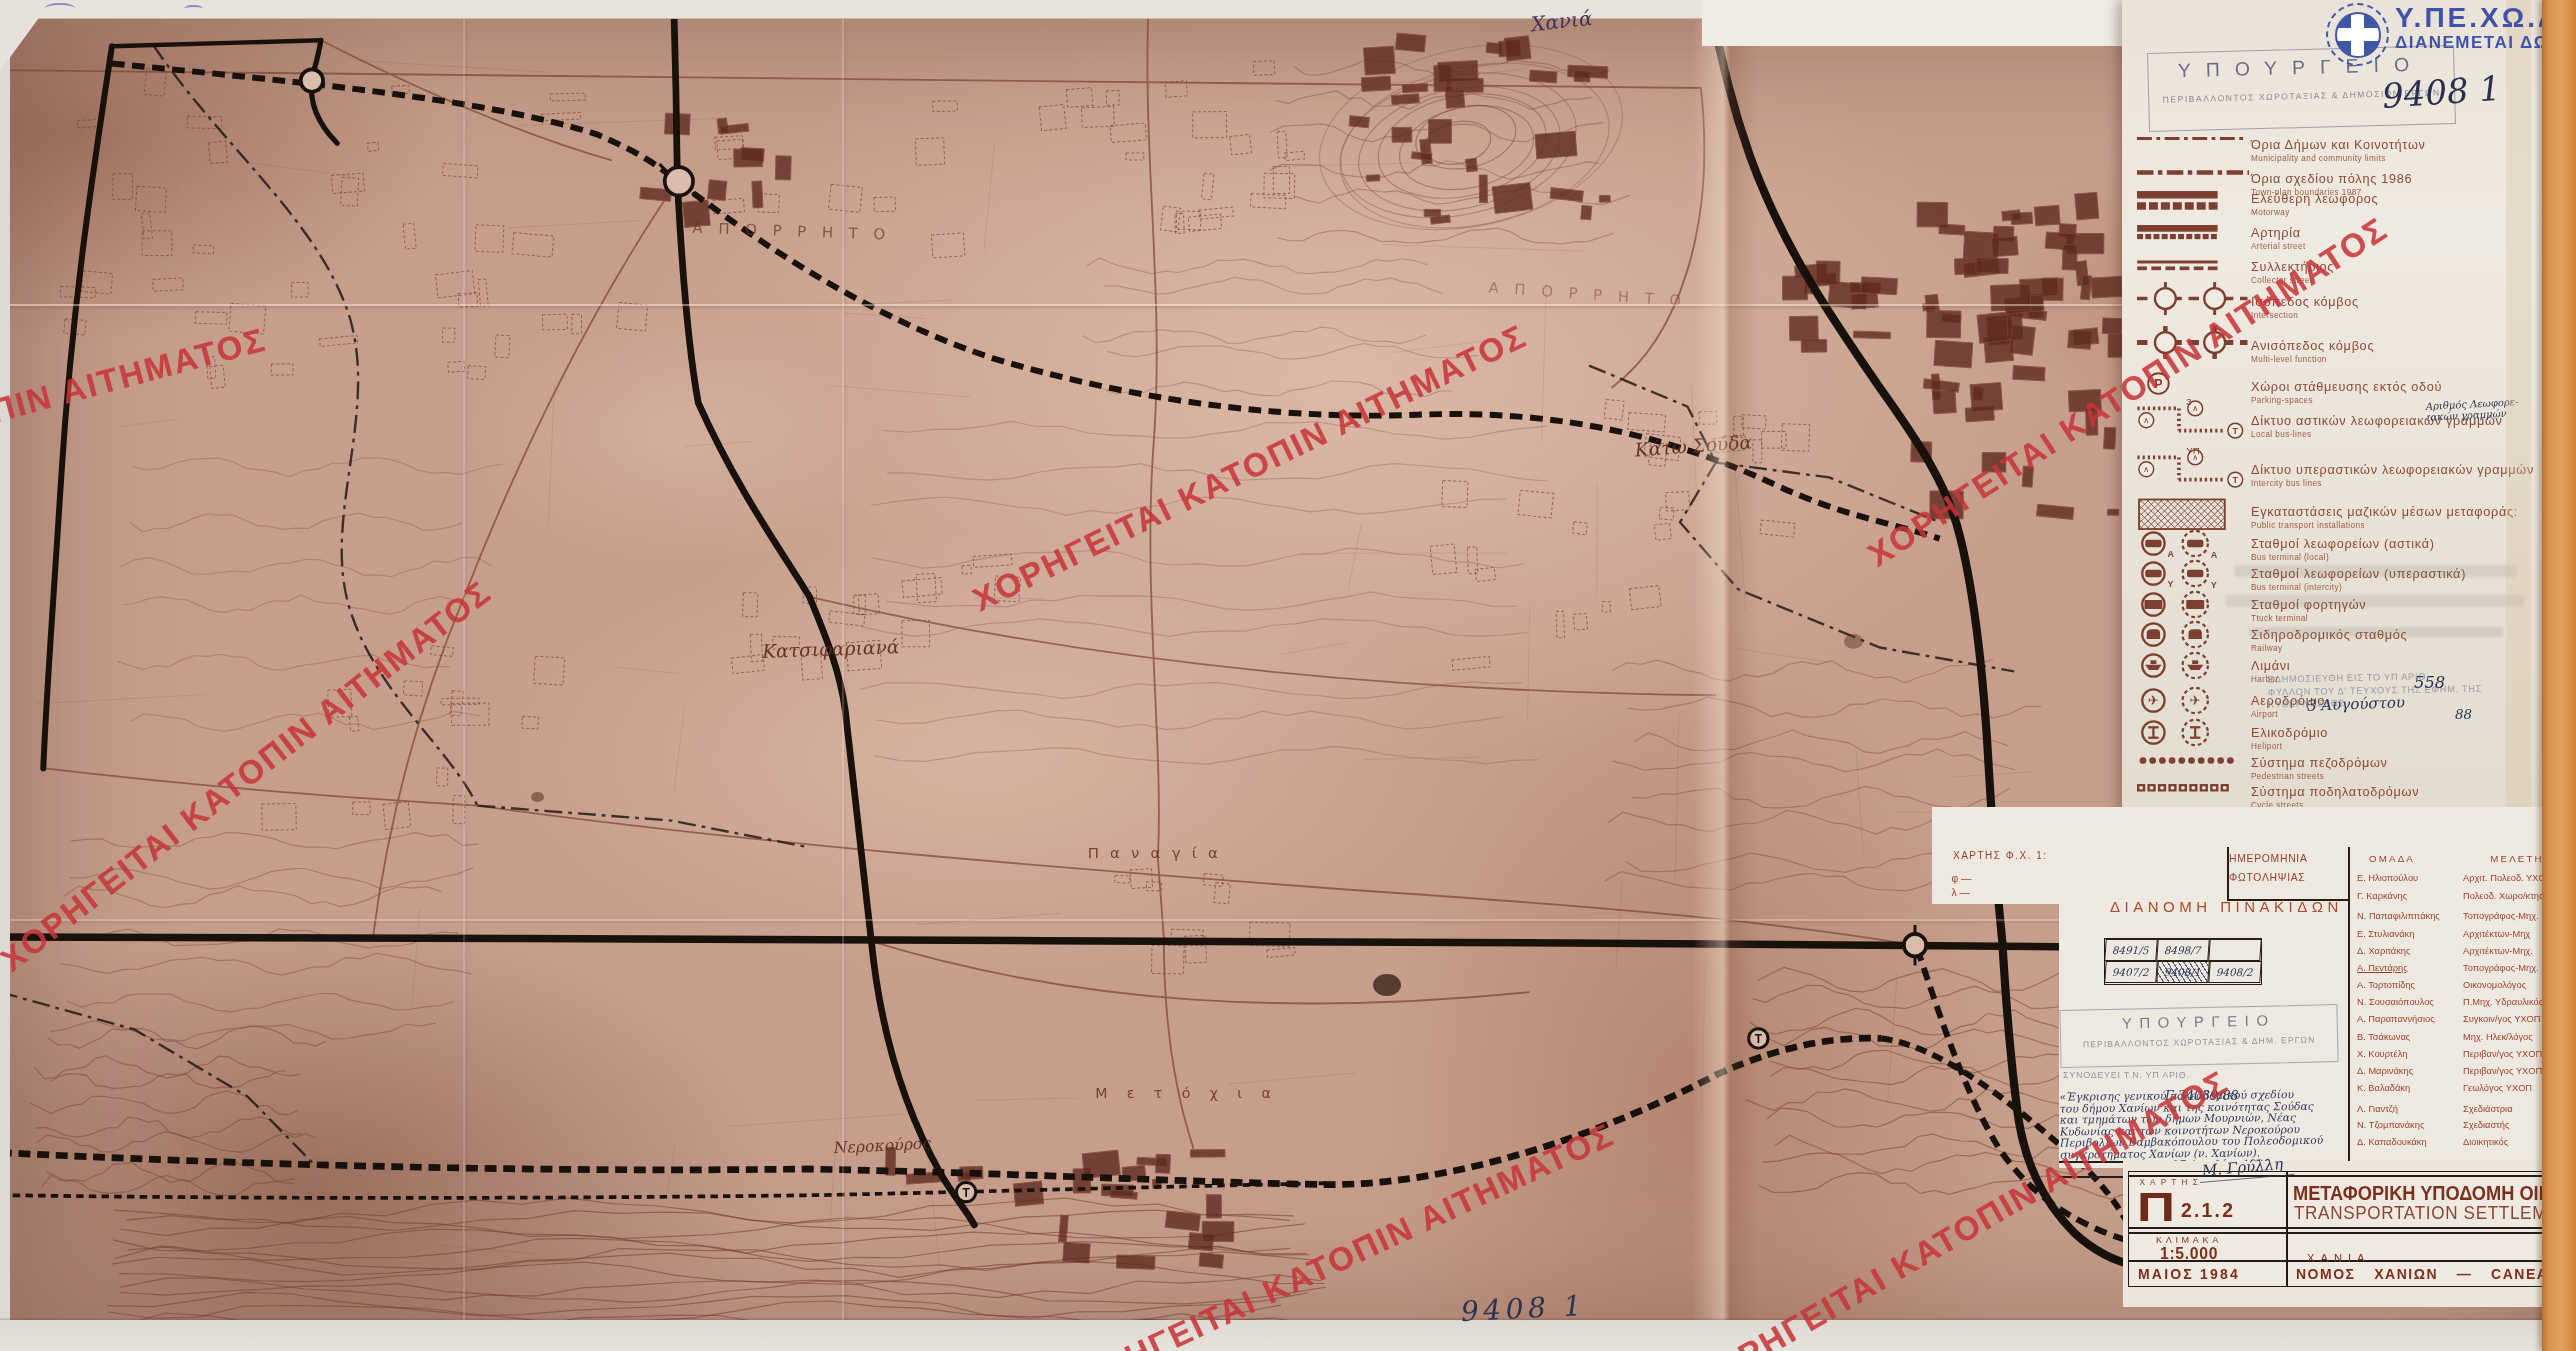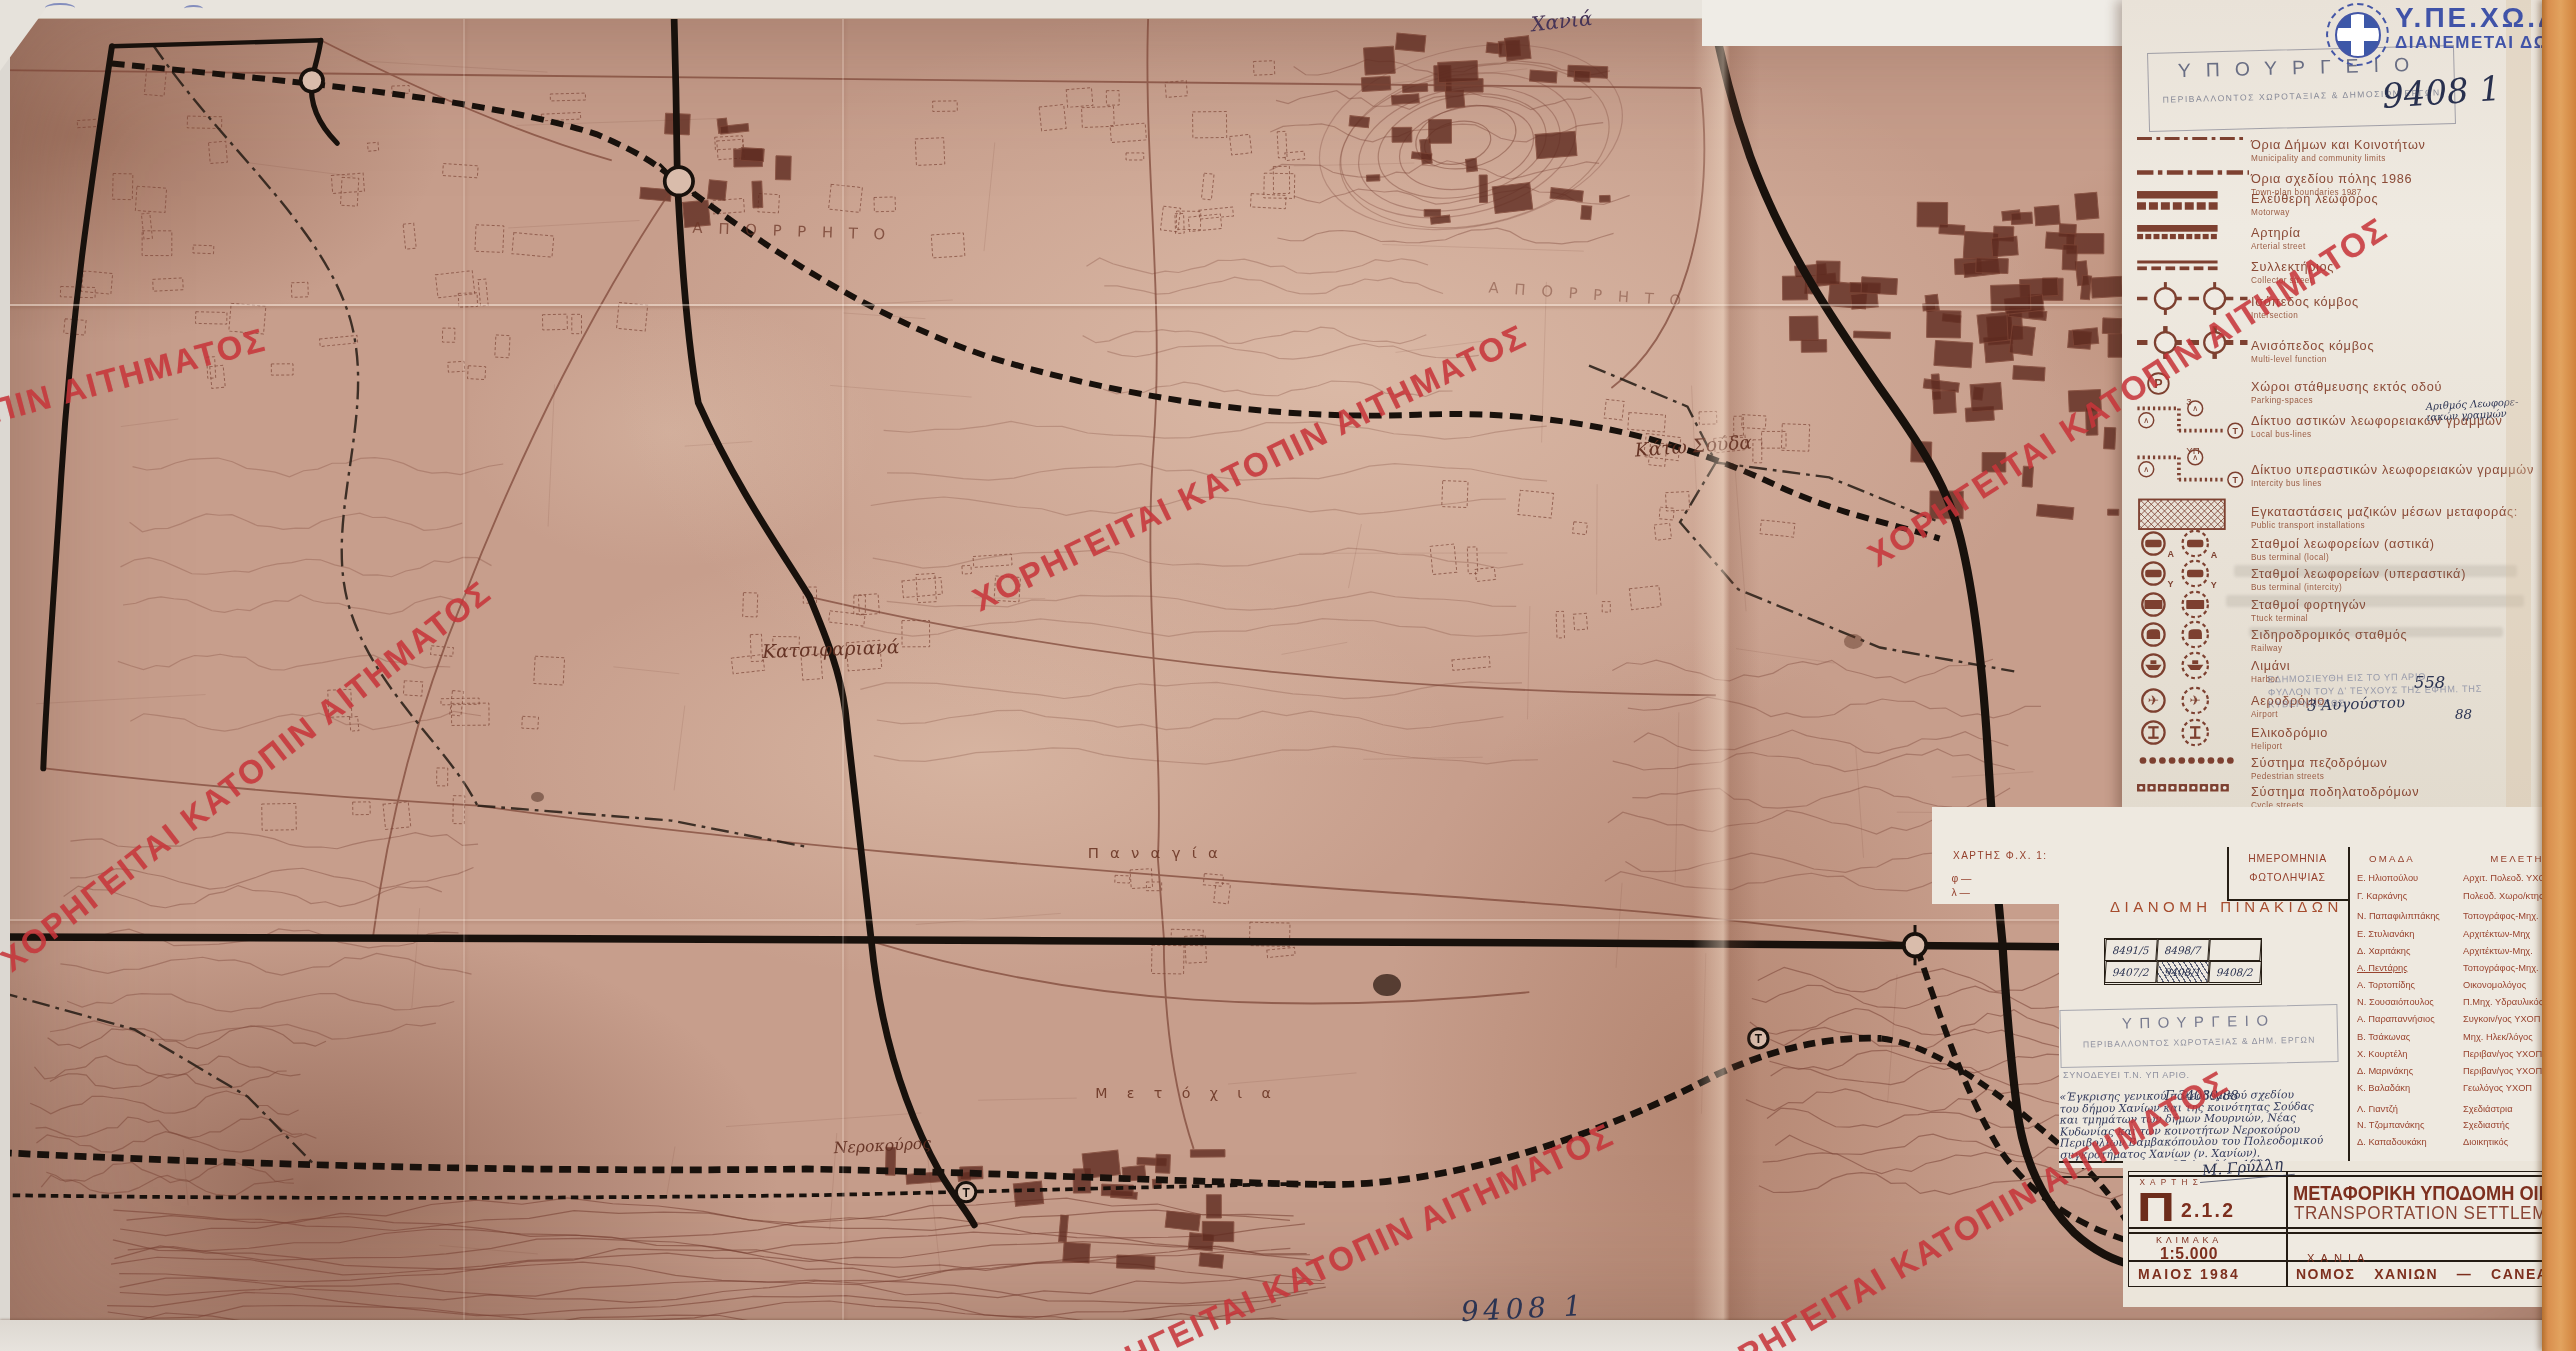--- a/index.html
+++ b/index.html
@@ -62,21 +62,21 @@
   .bleed-bar{position:absolute;background:rgba(120,110,100,.16);filter:blur(1.5px);border-radius:3px;}
   
   .title-block{position:absolute;left:1932px;top:807px;width:640px;height:372px;z-index:4;color:#943f2b;}
   .tb-bg{position:absolute;inset:0;background:#eee9e0;clip-path:polygon(0 0,640px 0,640px 372px,195px 372px,195px 361px,127px 361px,127px 97px,0 97px);box-shadow:-4.5px 0 7.5px rgba(70,40,28,.25);}
   .tb-headerbox{position:absolute;left:7.5px;top:4.5px;width:625px;height:35px;border:1.9px solid #261e15;}
   .tb-title{position:absolute;left:0;top:7.5px;width:100%;text-align:center;font-size:22.4px;font-weight:bold;letter-spacing:9.7px;color:#8a3a28;}
   .tb-line{position:absolute;background:#261e15;}
   .tb-kentron{position:absolute;left:21px;top:43px;font-size:10px;letter-spacing:1.5px;}
   .tb-phi{position:absolute;left:19.4px;top:66px;font-size:10.4px;}
   .tb-lam{position:absolute;left:19.4px;top:80px;font-size:10.4px;}
-  .tb-photo{position:absolute;left:297px;top:43px;width:117px;text-align:center;font-size:10.4px;letter-spacing:0.7px;line-height:18.7px;}
+  .tb-photo{position:absolute;left:297px;top:43px;width:117px;text-align:left;font-size:10.4px;letter-spacing:0.7px;line-height:18.7px;}
   .tb-team-h{position:absolute;left:431px;top:46px;width:195px;display:flex;justify-content:space-between;font-size:9.7px;letter-spacing:2.2px;padding:0 6px;}
   .team-row{position:absolute;left:425px;width:213px;font-size:9.3px;color:#99432e;white-space:nowrap;}
   .team-role{position:absolute;left:106px;top:0;}
   .tb-dianomi{position:absolute;left:178px;top:91px;font-size:15px;letter-spacing:4.5px;color:#a64c2e;}
   .tb-grid{position:absolute;left:172px;top:131px;display:grid;grid-template-columns:repeat(3,52px);grid-auto-rows:22.4px;border:1.5px solid #261e15;}
   .tb-cell{border:0.9px solid #261e15;font:italic 10.4px "DejaVu Serif",serif;color:#2c3452;display:flex;align-items:center;justify-content:center;transform:skewX(-4deg);}
   .tb-cell.hatch{background:repeating-linear-gradient(55deg,rgba(44,52,82,.75) 0 1.1px,transparent 1.1px 4.5px);}
   .tb-stamp2{position:absolute;left:128px;top:200px;width:278px;height:58px;border:1.5px solid rgba(80,86,116,.45);transform:rotate(-1.2deg);color:rgba(80,86,116,.75);}
   .tb-stamp2 .s1{margin-top:4.5px;text-align:center;font-size:15px;letter-spacing:7.5px;}
   .tb-stamp2 .s2{margin-top:7.5px;text-align:center;font-size:8.6px;letter-spacing:1.1px;color:rgba(80,86,116,.6);}

